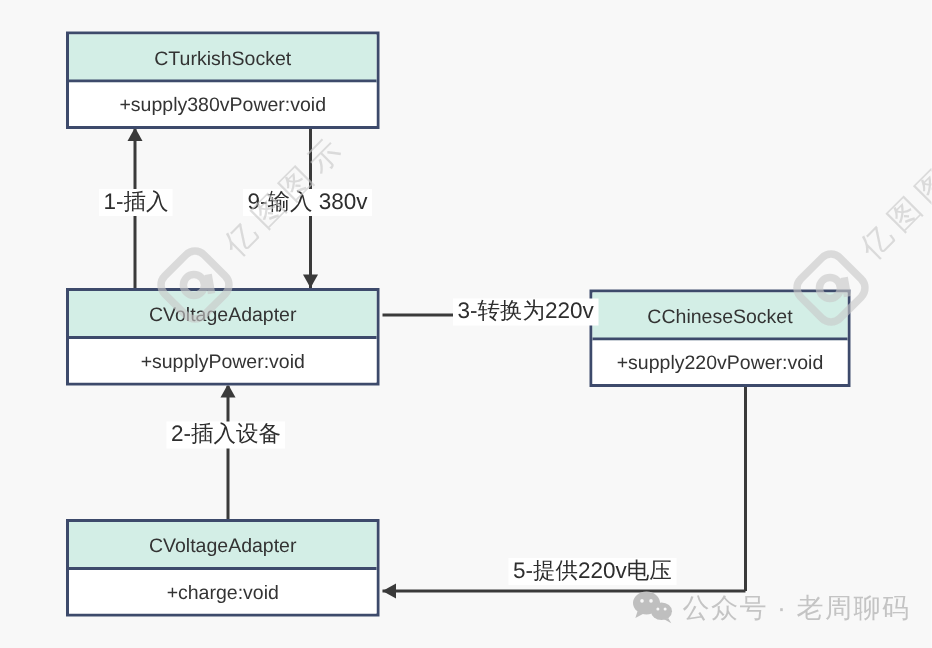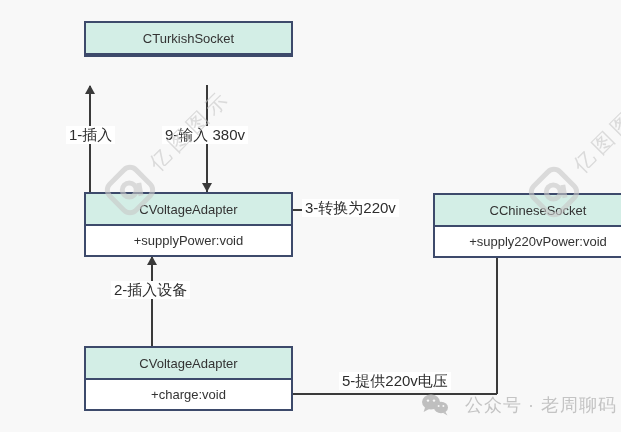--- a/index.html
+++ b/index.html
@@ -1,28 +1,28 @@
 <!DOCTYPE html>
 <html><head>
 <meta charset="utf-8">
 <style>
   html,body{margin:0;padding:0;}
   .canvas{
     position:relative;width:621px;height:432px;background:#f8f8f8;
     overflow:hidden;font-family:"Liberation Sans","DejaVu Sans",sans-serif;
   }
   
-  .uml-box{position:absolute;width:209px;border:2px solid #3d4a6b;background:#fff;z-index:3;box-sizing:border-box;margin-left:40px;}
+  .uml-box{position:absolute;width:209px;border:2px solid #3d4a6b;background:#fff;z-index:3;box-sizing:border-box;}
   .uml-header{height:30px;background:#d3eee6;border-bottom:2px solid #3d4a6b;
     display:flex;align-items:center;justify-content:center;font-size:13px;color:#333;}
   .uml-body{height:29px;display:flex;align-items:center;justify-content:center;
     font-size:13px;color:#333;background:#fff;}
   #box-turkish{left:44px;top:21px;}
   #box-adapter{left:44px;top:192px;}
-  #box-socket{left:393px;top:193px;width:210px;}
+  #box-socket{left:393px;top:193px;width:174px;}
   #box-device{left:44px;top:346px;}
   
   .line{position:absolute;background:#3a3a3a;z-index:1;}
   #e1{left:89px;top:86px;width:1.5px;height:106px;}
   #e2{left:206px;top:85px;width:1.5px;height:107px;}
   #e3{left:255px;top:209px;width:138px;height:1.5px;}
   #e4{left:151px;top:257px;width:1.5px;height:89px;}
   #e5v{left:496px;top:258px;width:1.5px;height:136px;}
   #e5h{left:255px;top:393px;width:242px;height:1.5px;}
   
@@ -47,21 +47,21 @@
   
   .brand-wm{position:absolute;display:flex;align-items:center;gap:12px;
     transform:rotate(-45deg);color:#c9c9c9;opacity:.62;z-index:5;pointer-events:none;}
   #wm-a{left:92px;top:128px;}
   #wm-b{left:516px;top:130px;}
   .wm-logo{width:42px;height:42px;border:5px solid currentColor;border-radius:11px;position:relative;box-sizing:border-box;flex:0 0 auto;}
   .wm-ring{position:absolute;left:6px;top:6px;width:19px;height:19px;border:5px solid currentColor;border-radius:50%;box-sizing:border-box;}
   .wm-logo::after{content:"";position:absolute;right:6px;bottom:3px;width:5px;height:13px;background:currentColor;transform:rotate(35deg);}
   .wm-text{font-size:21px;letter-spacing:5px;white-space:nowrap;}
   
-  .footer-wm{position:absolute;left:421px;top:393px;display:flex;align-items:center;gap:16px;
+  .footer-wm{position:absolute;left:421px;top:393px;display:flex;align-items:center;gap:6px;
     color:#c4c4c4;font-size:18px;letter-spacing:1px;z-index:6;white-space:nowrap;pointer-events:none;}
 </style>
 </head>
 <body>
 
 <div class="canvas">
 
   <div class="line" id="e1"></div>
   <div class="line" id="e2"></div>
   <div class="line" id="e3"></div>
@@ -70,20 +70,21 @@
   <div class="line" id="e5h"></div>
 
   <div class="arr arr-up" id="a1"></div>
   <div class="arr arr-down" id="a2"></div>
   <div class="arr arr-right" id="a3"></div>
   <div class="arr arr-up" id="a4"></div>
   <div class="arr arr-left" id="a5"></div>
 
   <div class="uml-box" id="box-turkish">
     <div class="uml-header">CTurkishSocket</div>
+    <div class="uml-body">+supply380vPower:void</div>
   </div>
   <div class="uml-box" id="box-adapter">
     <div class="uml-header">CVoltageAdapter</div>
     <div class="uml-body">+supplyPower:void</div>
   </div>
   <div class="uml-box" id="box-socket">
     <div class="uml-header">CChineseSocket</div>
     <div class="uml-body">+supply220vPower:void</div>
   </div>
   <div class="uml-box" id="box-device">

